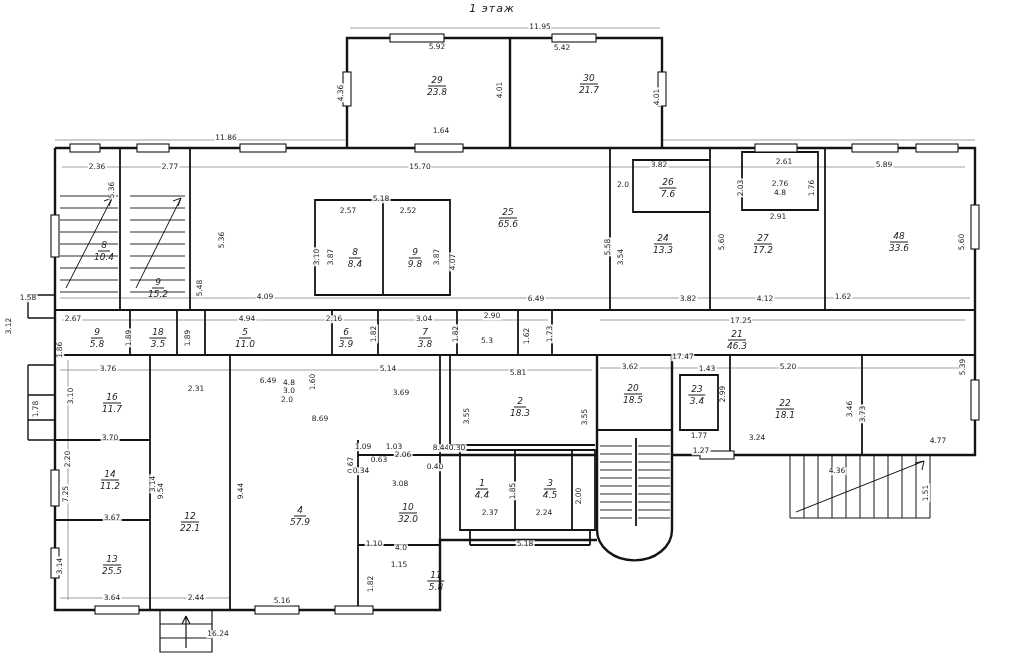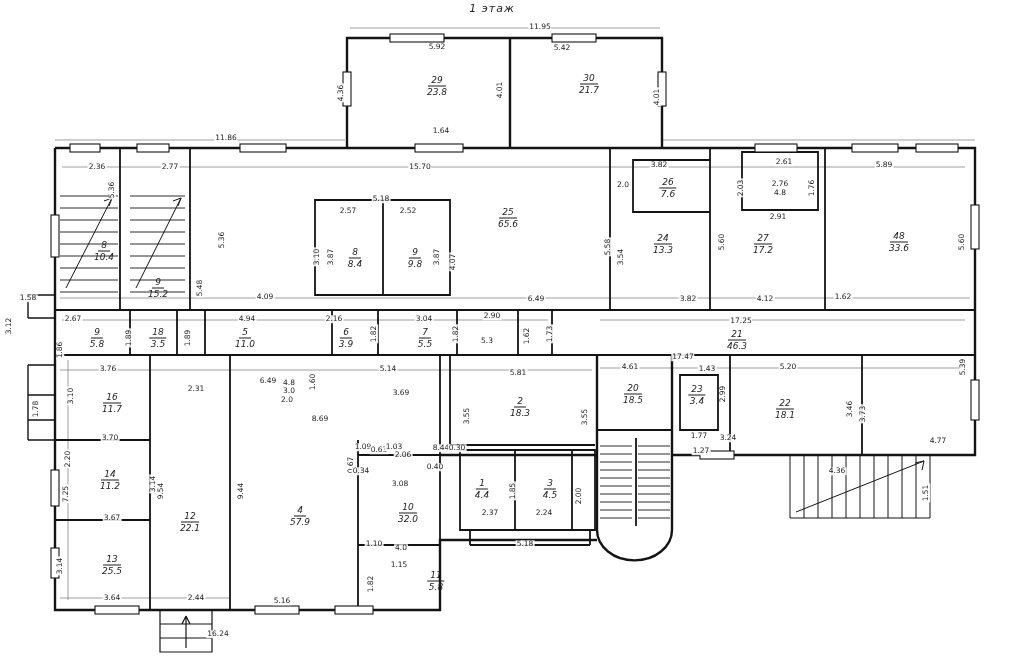--- a/index.html
+++ b/index.html
@@ -203,54 +203,54 @@
       </div>
       <div class="lbl dim" style="left: 334px; top: 319px;">2.16</div>
       <div class="lbl room" style="left: 346px; top: 338px;">
         <span class="num">6</span>
         <span class="area">3.9</span>
       </div>
       <div class="lbl dim vert" style="left: 374px; top: 334px;">1.82</div>
       <div class="lbl dim" style="left: 424px; top: 319px;">3.04</div>
       <div class="lbl room" style="left: 425px; top: 338px;">
         <span class="num">7</span>
-        <span class="area">5.5</span>
+        <span class="area">3.8</span>
       </div>
       <div class="lbl dim vert" style="left: 456px; top: 334px;">1.82</div>
       <div class="lbl dim" style="left: 492px; top: 316px;">2.90</div>
       <div class="lbl dim" style="left: 487px; top: 341px;">5.3</div>
       <div class="lbl dim vert" style="left: 527px; top: 336px;">1.62</div>
       <div class="lbl dim vert" style="left: 550px; top: 334px;">1.73</div>
       <div class="lbl dim" style="left: 741px; top: 321px;">17.25</div>
       <div class="lbl room" style="left: 737px; top: 340px;">
         <span class="num">21</span>
         <span class="area">46.3</span>
       </div>
       <div class="lbl dim" style="left: 683px; top: 357px;">17.47</div>
-      <div class="lbl dim" style="left: 630px; top: 367px;">4.61</div>
+      <div class="lbl dim" style="left: 630px; top: 367px;">3.62</div>
       <div class="lbl room" style="left: 633px; top: 394px;">
         <span class="num">20</span>
         <span class="area">18.5</span>
       </div>
       <div class="lbl dim" style="left: 707px; top: 369px;">1.43</div>
       <div class="lbl room" style="left: 697px; top: 395px;">
         <span class="num">23</span>
         <span class="area">3.4</span>
       </div>
       <div class="lbl dim vert" style="left: 723px; top: 394px;">2.99</div>
       <div class="lbl dim" style="left: 788px; top: 367px;">5.20</div>
       <div class="lbl room" style="left: 785px; top: 409px;">
         <span class="num">22</span>
         <span class="area">18.1</span>
       </div>
       <div class="lbl dim vert" style="left: 850px; top: 409px;">3.46</div>
       <div class="lbl dim vert" style="left: 863px; top: 414px;">3.73</div>
       <div class="lbl dim" style="left: 699px; top: 436px;">1.77</div>
       <div class="lbl dim" style="left: 701px; top: 451px;">1.27</div>
-      <div class="lbl dim" style="left: 728px; top: 438px;">3.24</div>
+      <div class="lbl dim" style="left: 757px; top: 438px;">3.24</div>
       <div class="lbl dim" style="left: 938px; top: 441px;">4.77</div>
       <div class="lbl dim vert" style="left: 963px; top: 367px;">5.39</div>
       <div class="lbl dim vert" style="left: 926px; top: 493px;">1.51</div>
       <div class="lbl dim" style="left: 837px; top: 471px;">4.36</div>
       <div class="lbl dim" style="left: 108px; top: 369px;">3.76</div>
       <div class="lbl dim" style="left: 196px; top: 389px;">2.31</div>
       <div class="lbl dim vert" style="left: 71px; top: 396px;">3.10</div>
       <div class="lbl room" style="left: 112px; top: 403px;">
         <span class="num">16</span>
         <span class="area">11.7</span>
@@ -292,21 +292,21 @@
       <div class="lbl dim" style="left: 388px; top: 369px;">5.14</div>
       <div class="lbl dim" style="left: 401px; top: 393px;">3.69</div>
       <div class="lbl dim" style="left: 518px; top: 373px;">5.81</div>
       <div class="lbl room" style="left: 520px; top: 407px;">
         <span class="num">2</span>
         <span class="area">18.3</span>
       </div>
       <div class="lbl dim vert" style="left: 467px; top: 416px;">3.55</div>
       <div class="lbl dim vert" style="left: 585px; top: 417px;">3.55</div>
       <div class="lbl dim" style="left: 363px; top: 447px;">1.09</div>
-      <div class="lbl dim" style="left: 379px; top: 450px; text-align: center;">0.63</div>
+      <div class="lbl dim" style="left: 379px; top: 460px; text-align: center;">0.63</div>
       <div class="lbl dim" style="left: 394px; top: 447px;">1.03</div>
       <div class="lbl dim" style="left: 403px; top: 455px;">2.06</div>
       <div class="lbl dim" style="left: 441px; top: 448px;">8.44</div>
       <div class="lbl dim" style="left: 457px; top: 448px;">0.30</div>
       <div class="lbl dim" style="left: 435px; top: 467px;">0.40</div>
       <div class="lbl dim vert" style="left: 351px; top: 465px;">0.67</div>
       <div class="lbl dim" style="left: 361px; top: 471px;">0.34</div>
       <div class="lbl dim" style="left: 400px; top: 484px;">3.08</div>
       <div class="lbl room" style="left: 408px; top: 513px;">
         <span class="num">10</span>

